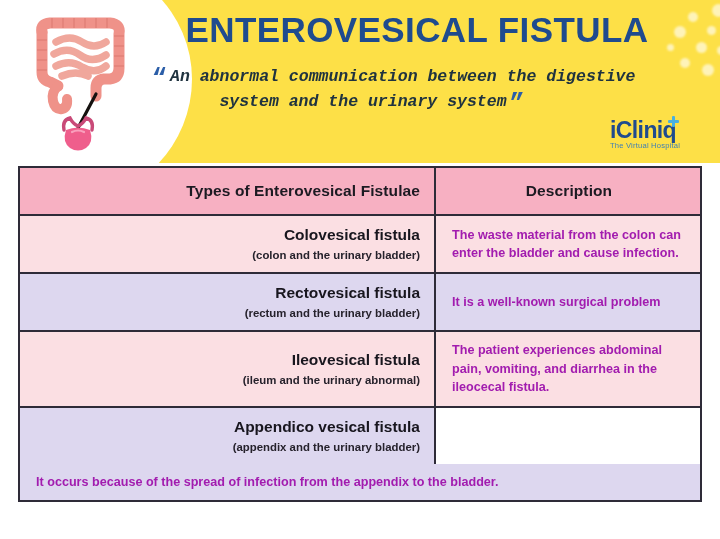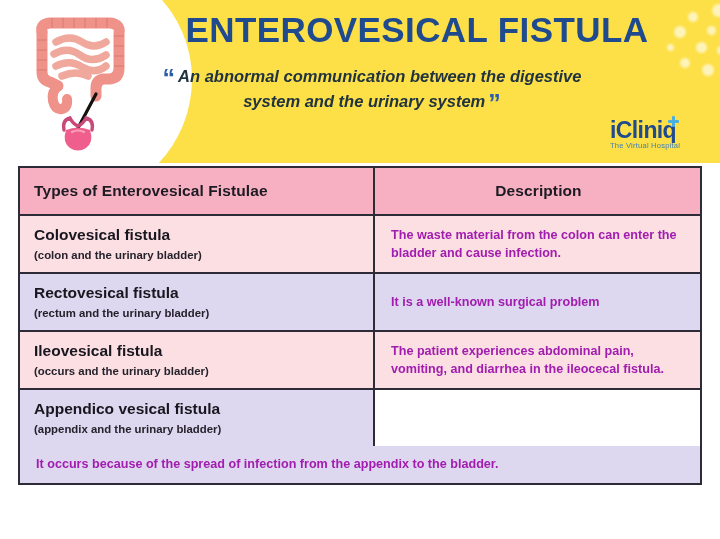--- a/index.html
+++ b/index.html
@@ -84,21 +84,21 @@
     top: 64px;
     width: 440px;
     text-align: center;
   }
   .quote-line {
     font-size: 16.5px;
     line-height: 25px;
     font-style: italic;
     font-weight: 700;
     color: #20333f;
-    font-family: Liberation Sans, sans-serif;
+    font-family: Liberation Mono, monospace;
     white-space: nowrap;
   }
   .qmark {
     color: #2b5ea8;
     font-size: 25px;
     font-style: normal;
     font-weight: 700;
     line-height: 0;
     position: relative;
     top: 5px;
@@ -159,28 +159,28 @@
     background: #ffffff;
   }
   .trow {
     display: flex;
     border-bottom: 2px solid #2e2b38;
     box-sizing: border-box;
   }
   .trow:last-child { border-bottom: none; }
 
   .cell-type {
-    width: 355px;
+    width: 416px;
     box-sizing: border-box;
     border-right: 2px solid #2e2b38;
     padding: 9px 14px;
     display: flex;
     flex-direction: column;
     justify-content: center;
-    align-items: flex-start;
+    align-items: flex-end;
     text-align: center;
   }
   .cell-desc {
     flex: 1;
     box-sizing: border-box;
     padding: 9px 14px 9px 16px;
     display: flex;
     flex-direction: column;
     justify-content: center;
   }
@@ -344,21 +344,21 @@
         <span class="type-sub">(rectum and the urinary bladder)</span>
       </div>
       <div class="cell-desc">
         <span class="desc-text">It is a well-known surgical problem</span>
       </div>
     </div>
 
     <div class="trow row-pink">
       <div class="cell-type">
         <span class="type-title">Ileovesical fistula</span>
-        <span class="type-sub">(occurs and the urinary bladder)</span>
+        <span class="type-sub">(ileum and the urinary abnormal)</span>
       </div>
       <div class="cell-desc">
         <span class="desc-text">The patient experiences abdominal pain, vomiting, and diarrhea in the ileocecal fistula.</span>
       </div>
     </div>
 
     <div class="trow row-lilac" style="min-height:92px;flex-direction:column;">
       <div class="cell-type">
         <span class="type-title">Appendico vesical fistula</span>
         <span class="type-sub">(appendix and the urinary bladder)</span>

